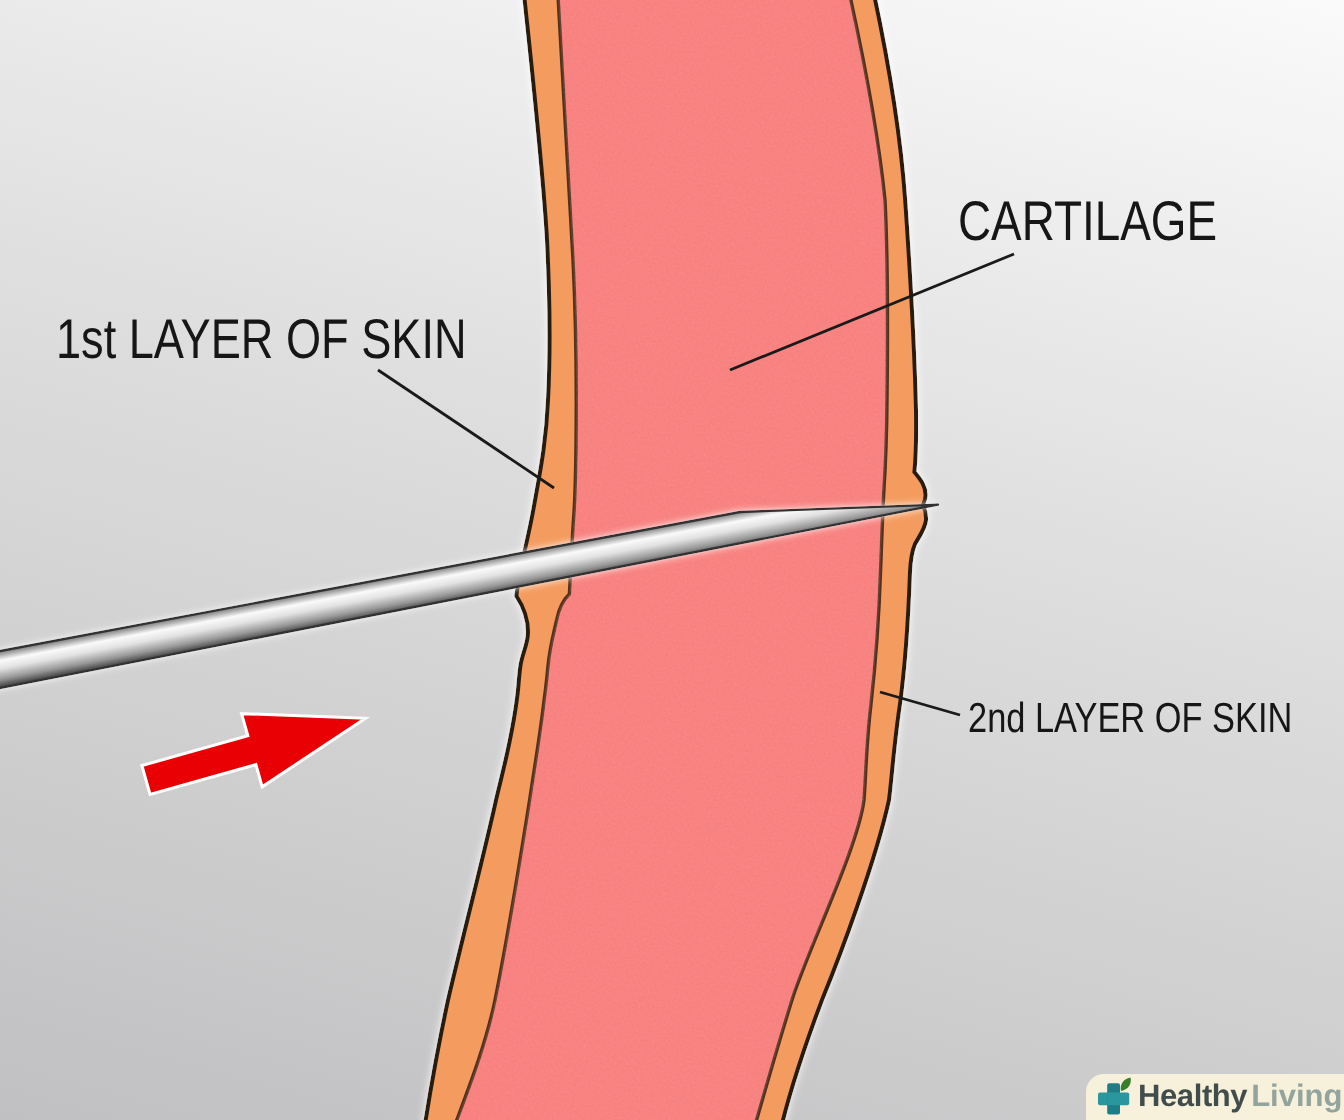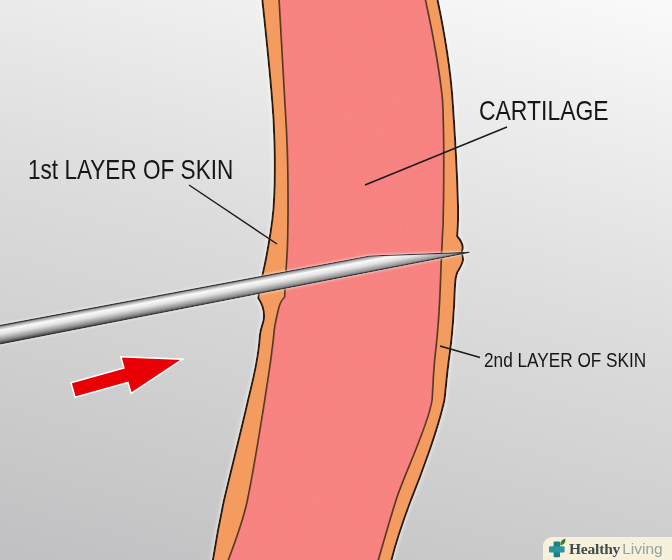--- a/index.html
+++ b/index.html
@@ -38,22 +38,22 @@
   #label-second{left:484px;top:349.4px;font-size:21px;transform:scaleX(0.819);}
   #logo-badge{
     position:absolute;right:0;bottom:0;
     width:129px;height:23px;
     background:var(--badge-cream);
     border-top-left-radius:9px;
     display:flex;align-items:center;
   }
   #logo-icon{margin-left:3px;width:22px;height:21px;flex:0 0 auto;}
   #logo-text{font-size:15.5px;line-height:1;margin-left:1px;white-space:nowrap;}
-  #logo-text .bold{font-weight:bold;color:var(--logo-text-bold);letter-spacing:-0.2px;font-family:Liberation Serif, serif;}
-  #logo-text .light{font-weight:normal;color:var(--logo-text-light);margin-left:2px;}
+  #logo-text .bold{font-weight:bold;color:var(--logo-text-bold);letter-spacing:-0.2px;}
+  #logo-text .light{font-weight:bold;color:var(--logo-text-light);margin-left:2px;}
 </style>
 </head>
 <body>
 
 <div id="stage">
   <svg width="672" height="560" viewBox="0 0 672 560">
     <defs>
       <linearGradient id="needleGrad" gradientUnits="userSpaceOnUse" x1="228.3" y1="281.6" x2="231.7" y2="299.6">
         <stop offset="0" stop-color="#3f3f3f"></stop>
         <stop offset="0.09" stop-color="#909090"></stop>

